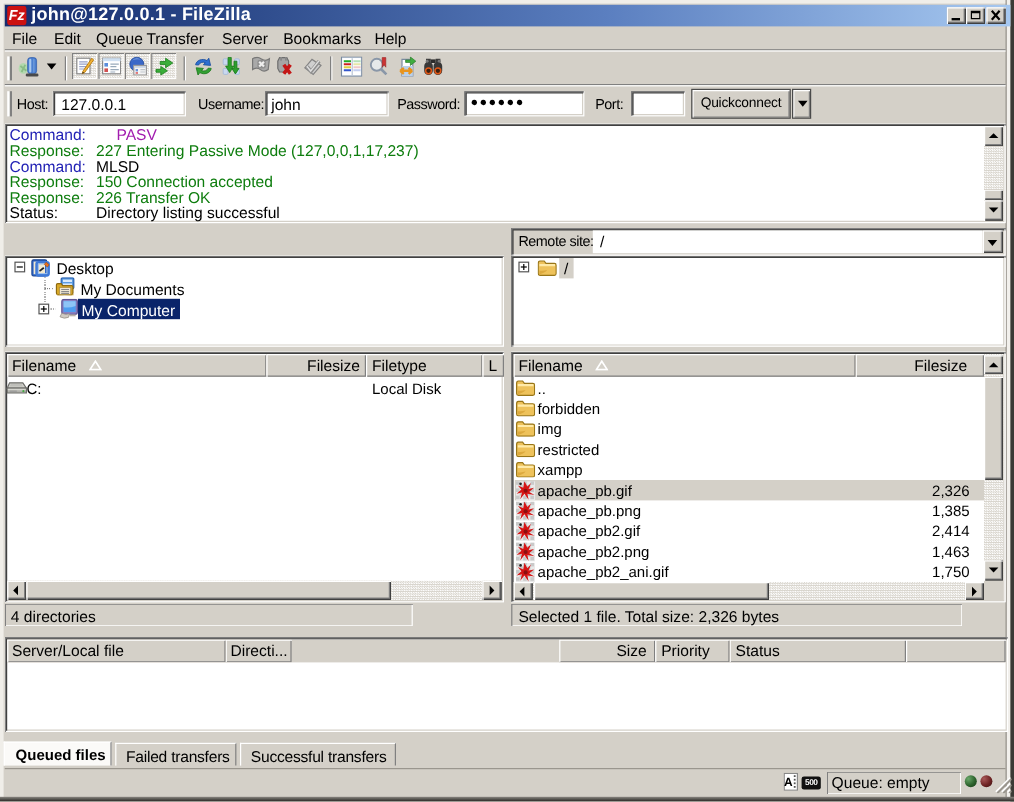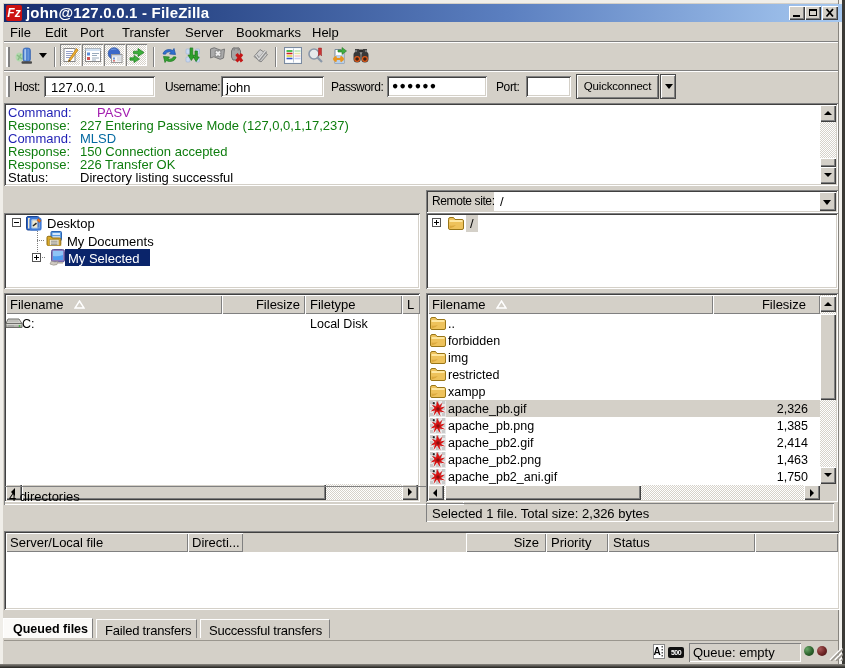--- a/index.html
+++ b/index.html
@@ -44,21 +44,21 @@
     <div class="abs raised" style="left:818px;top:2px;width:16px;height:14px">
         <svg width="16" height="14" viewBox="0 0 16 14">
           <path d="M4.5 3 L11 10.5 M11 3 L4.5 10.5" stroke="#000" stroke-width="1.8"></path>
         </svg>
       </div>
   </div>
 
   <div class="abs" style="left:4px;top:22px;width:834px;height:19px">
     <span class="abs txt" style="left:6px;top:3px">File</span>
     <span class="abs txt" style="left:41px;top:3px">Edit</span>
-    <span class="abs txt" style="left:76px;top:3px">Port</span>
+    <span class="abs txt" style="left:76px;top:3px">Queue</span>
     <span class="abs txt" style="left:118px;top:3px">Transfer</span>
     <span class="abs txt" style="left:181px;top:3px">Server</span>
     <span class="abs txt" style="left:232px;top:3px">Bookmarks</span>
     <span class="abs txt" style="left:308px;top:3px">Help</span>
   </div>
 
   <div class="abs etchh" style="left:4px;top:41px;width:834px;height:2px"></div>
 
   <div class="abs" style="left:4px;top:42px;width:834px;height:29px">
     <div class="abs gripv" style="left:2px;top:5px;height:20px"></div>
@@ -233,21 +233,21 @@
     <div class="abs" style="left:661px;top:12px;width:0;height:0;border:4px solid transparent;border-top:5px solid #000"></div>
   </div>
 
   <div class="abs sunken" style="left:4px;top:103px;width:834px;height:83px"></div>
   <div id="logtext">
     <span class="abs txt" style="left:8px;top:105px;color:#1f1fb4">Command:</span>
       <span class="abs txt" style="left:97px;top:105px;color:#a21caf">PASV</span>
     <span class="abs txt" style="left:8px;top:118px;color:#0e7d0e">Response:</span>
       <span class="abs txt" style="left:80px;top:118px;color:#0e7d0e">227 Entering Passive Mode (127,0,0,1,17,237)</span>
     <span class="abs txt" style="left:8px;top:131px;color:#1f1fb4">Command:</span>
-      <span class="abs txt" style="left:80px;top:131px;color:#0369a1">MLSD</span>
+      <span class="abs txt" style="left:80px;top:131px;color:#000000">MLSD</span>
     <span class="abs txt" style="left:8px;top:144px;color:#0e7d0e">Response:</span>
       <span class="abs txt" style="left:80px;top:144px;color:#0e7d0e">150 Connection accepted</span>
     <span class="abs txt" style="left:8px;top:157px;color:#0e7d0e">Response:</span>
       <span class="abs txt" style="left:80px;top:157px;color:#0e7d0e">226 Transfer OK</span>
     <span class="abs txt" style="left:8px;top:170px;color:#000">Status:</span>
       <span class="abs txt" style="left:80px;top:170px;color:#000">Directory listing successful</span>
   </div>
 
   <div class="abs" style="left:820px;top:105px;width:16px;height:79px">
     <div class="abs dither" style="left:0;top:0;width:16px;height:79px"></div>
@@ -304,21 +304,21 @@
     <div class="abs" style="left:49px;top:249px">
         <svg width="17" height="17" viewBox="0 0 17 17">
           <rect x="2.5" y="0.5" width="13" height="12.5" rx="2" fill="#8a7fc0" stroke="#5f5596"></rect>
           <rect x="4" y="2" width="10" height="9" fill="#4e9df0"></rect>
           <path d="M4 2 h10 v4 q-5.5 2 -10 1 Z" fill="#8ec4f6"></path>
           <path d="M2.5 12 l-1.5 3 q3.5 2 7 0.5 l1 -3 q-3.5 1 -6.5 -0.5 Z" fill="#cfcac2" stroke="#9a948a" stroke-width="0.7"></path>
           <rect x="9" y="13" width="5" height="1.6" fill="#b9b2a8"></rect>
         </svg>
       </div>
     <span class="abs" style="left:65px;top:249px;width:85px;height:17px;background:#0a246a"></span>
-    <span class="abs txt" style="left:68px;top:251px;color:#fff">My Selected</span>
+    <span class="abs txt" style="left:68px;top:251px;color:#fff">My Computer</span>
   </div>
 
   <div class="abs sunken" style="left:426px;top:213px;width:412px;height:76px"></div>
   <div id="remotetree">
     <div class="abs" style="left:432px;top:218px;width:9px;height:9px;background:#fff;border:1px solid #555"></div>
     <div class="abs" style="left:434px;top:222px;width:5px;height:1px;background:#000"></div>
     <div class="abs" style="left:436px;top:220px;width:1px;height:5px;background:#000"></div>
     <svg class="abs" style="left:448px;top:216px" width="16" height="14" viewBox="0 0 16 14">
         <path d="M0.5 3.5 q0-2 1.5-2 h3.5 l1.5 2 h7 q1.5 0 1.5 1.5 v7 q0 1.5 -1.5 1.5 h-12 q-1.5 0 -1.5 -1.5 Z" fill="#eec25b" stroke="#997618"></path>
         <path d="M1.5 5 h13" stroke="#ffeaa8" stroke-width="1.8"></path>
@@ -359,21 +359,21 @@
       </div>
     <span class="abs txt" style="left:22px;top:317px;font-size:12.5px">C:</span>
     <span class="abs txt" style="left:310px;top:317px;font-size:12.5px">Local Disk</span>
     <div class="abs" style="left:6px;top:484px;width:412px;height:16px">
       <div class="abs dither" style="left:0;top:0;width:412px;height:16px"></div>
       <div class="abs raised sb-lf" style="left:0;top:0;width:16px;height:16px"></div>
       <div class="abs raised" style="left:16px;top:0;width:304px;height:16px"></div>
       <div class="abs raised sb-rt" style="left:396px;top:0;width:16px;height:16px"></div>
     </div>
   </div>
-  <div class="abs sunken1" style="left:4px;top:486px;width:460px;height:19px">
+  <div class="abs sunken1" style="left:4px;top:503px;width:340px;height:19px">
       <span class="abs txt" style="left:5px;top:3px">4 directories</span>
     </div>
 
   <div class="abs sunken" style="left:426px;top:293px;width:412px;height:209px"></div>
   <div id="remotelist">
     <div class="abs" style="left:428px;top:295px;width:408px;height:19px;background:#d4d0c8">
       <div class="abs raised1" style="left:0;top:0;width:285px;height:19px">
           <span class="abs txt" style="left:4px;top:2px">Filename</span>
         <svg class="abs" style="left:68px;top:5px" width="11" height="9" viewBox="0 0 11 9">
             <path d="M5.5 1 L10 8 L1 8 Z" fill="#d4d0c8" stroke="#fff" stroke-width="1.4"></path>
@@ -538,21 +538,21 @@
       <div class="abs raised sb-dn" style="left:0;top:172px;width:16px;height:17px"></div>
     </div>
     <div class="abs" style="left:820px;top:484px;width:16px;height:16px;background:#d4d0c8"></div>
     <div class="abs" style="left:428px;top:485px;width:392px;height:15px">
       <div class="abs dither" style="left:0;top:0;width:392px;height:15px"></div>
       <div class="abs raised sb-lf" style="left:0;top:0;width:16px;height:15px"></div>
       <div class="abs raised" style="left:17px;top:0;width:196px;height:15px"></div>
       <div class="abs raised sb-rt" style="left:376px;top:0;width:16px;height:15px"></div>
     </div>
   </div>
-  <div class="abs sunken1" style="left:426px;top:503px;width:408px;height:19px">
+  <div class="abs sunken1" style="left:426px;top:503px;width:376px;height:19px">
       <span class="abs txt" style="left:6px;top:3px">Selected 1 file. Total size: 2,326 bytes</span>
     </div>
 
   <div class="abs sunken" style="left:4px;top:531px;width:836px;height:79px"></div>
   <div id="queuehdr">
     <div class="abs" style="left:6px;top:533px;width:832px;height:19px;background:#d4d0c8">
       <div class="abs raised1" style="left:0;top:0;width:182px;height:19px">
           <span class="abs txt" style="left:4px;top:2px">Server/Local file</span>
         </div>
       <div class="abs raised1" style="left:182px;top:0;width:55px;height:19px;overflow:hidden">

